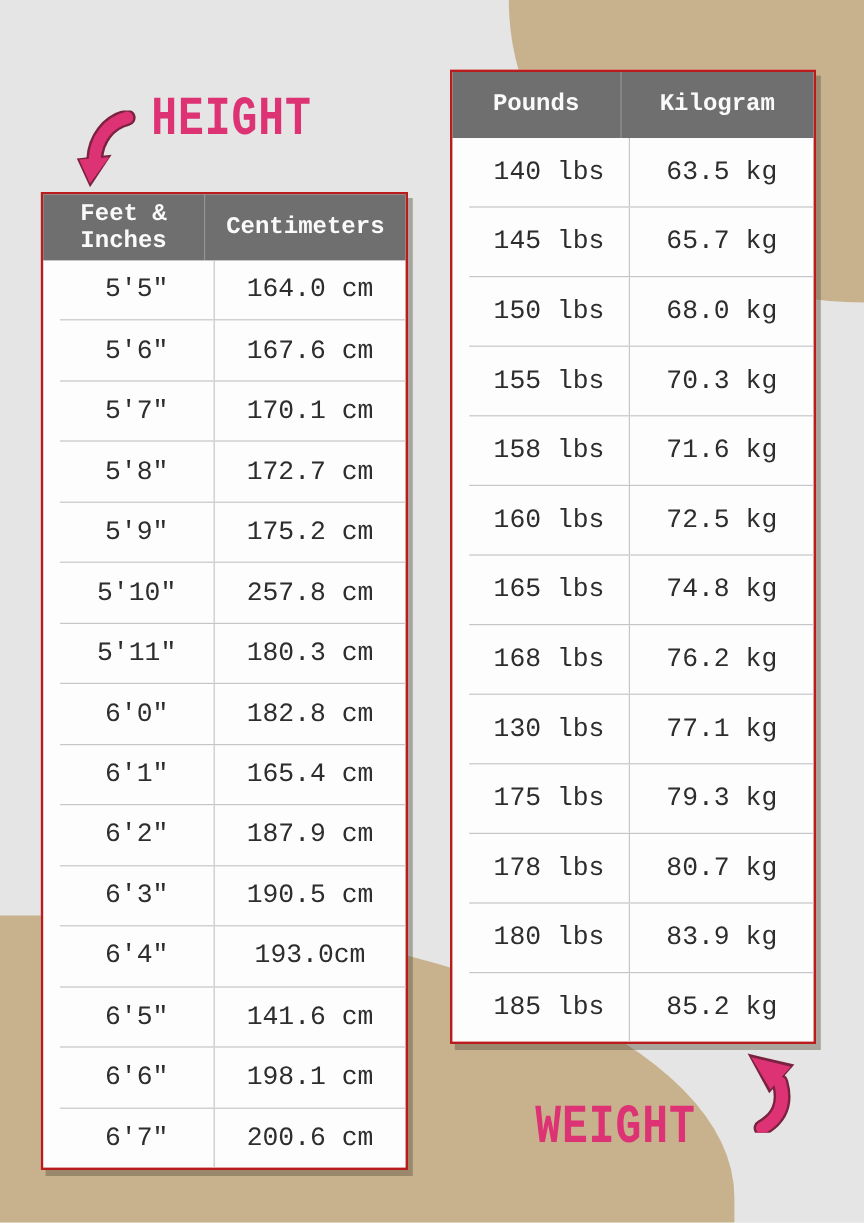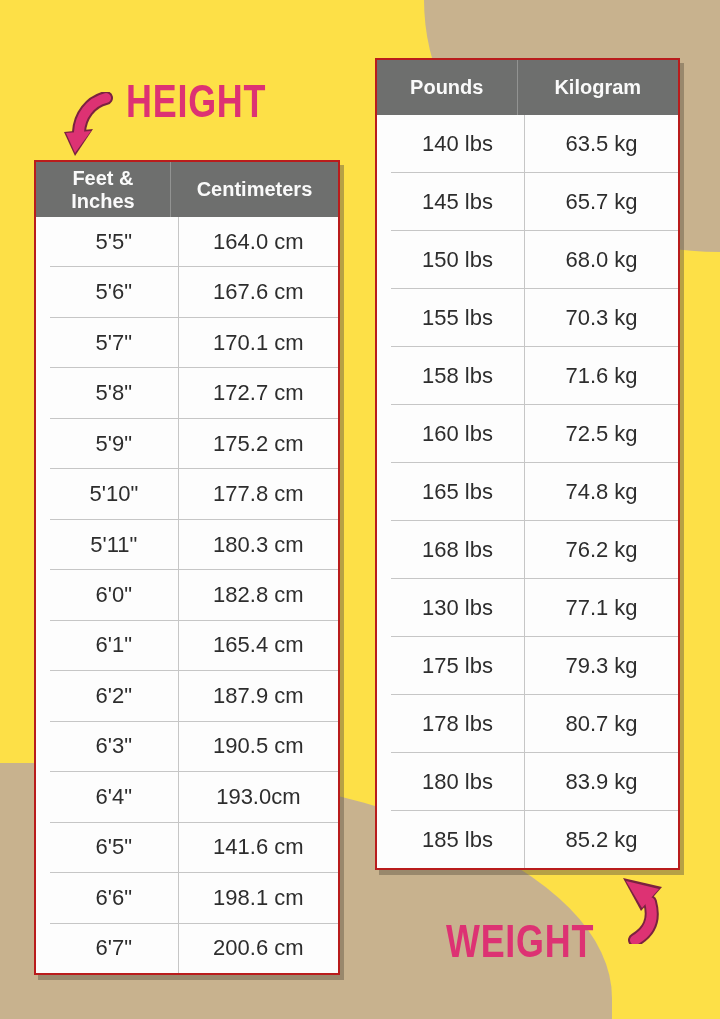--- a/index.html
+++ b/index.html
@@ -1,19 +1,19 @@
 <!DOCTYPE html>
 <html><head>
 <meta charset="utf-8">
 <style>
   html,body { margin:0; padding:0; }
   .canvas {
     position:relative; width:720px; height:1019px; overflow:hidden;
-    background:#fde047;
-    font-family:Liberation Sans, sans-serif;
+    background:#e5e5e5;
+    font-family:Liberation Mono, monospace;
   }
   
   .blob-tr {
     position:absolute; top:0; right:0; width:296px; height:252px;
     background:#c8b28e; border-bottom-left-radius:296px 252px;
   }
   .blob-bl {
     position:absolute; left:0; bottom:0; width:612px; height:256px;
     background:#c8b28e; border-top-right-radius:560px 235px;
   }
@@ -96,21 +96,21 @@
         <div class="trow">
           <div class="tcell c1">5'8"</div>
           <div class="tcell c2">172.7 cm</div>
         </div>
         <div class="trow">
           <div class="tcell c1">5'9"</div>
           <div class="tcell c2">175.2 cm</div>
         </div>
         <div class="trow">
           <div class="tcell c1">5'10"</div>
-          <div class="tcell c2">177.8 cm</div>
+          <div class="tcell c2">257.8 cm</div>
         </div>
         <div class="trow">
           <div class="tcell c1">5'11"</div>
           <div class="tcell c2">180.3 cm</div>
         </div>
         <div class="trow">
           <div class="tcell c1">6'0"</div>
           <div class="tcell c2">182.8 cm</div>
         </div>
         <div class="trow">

